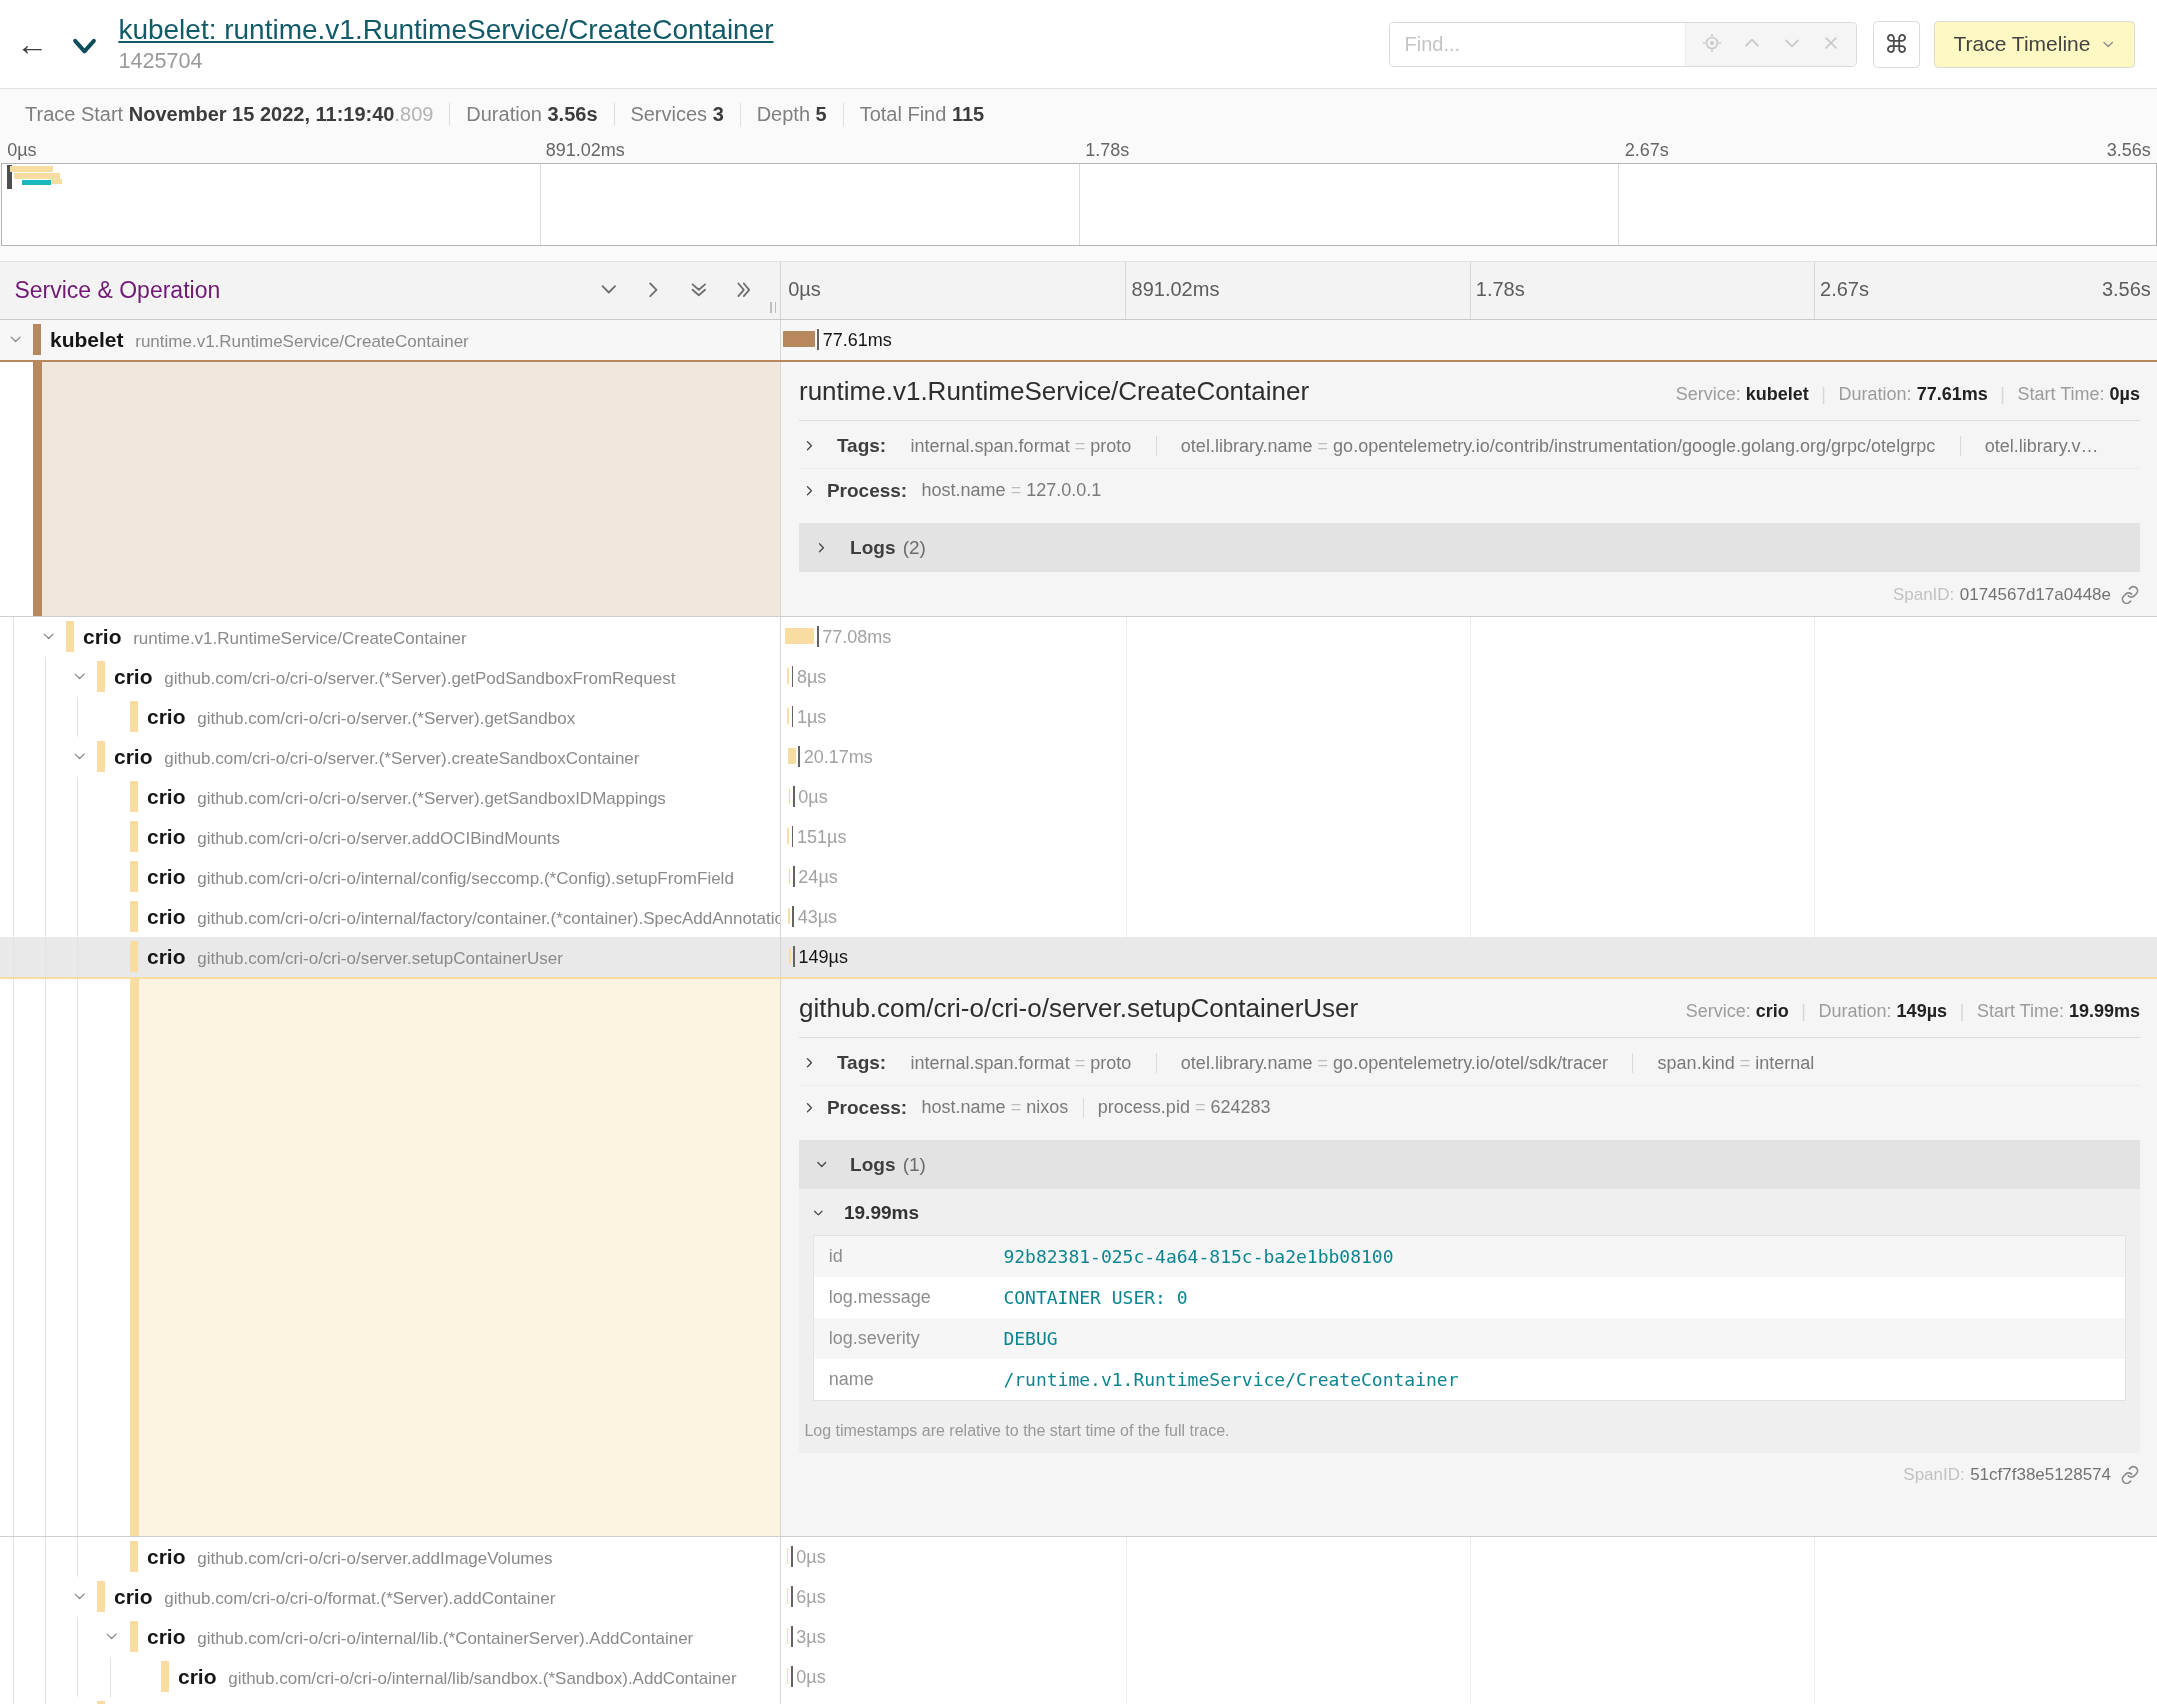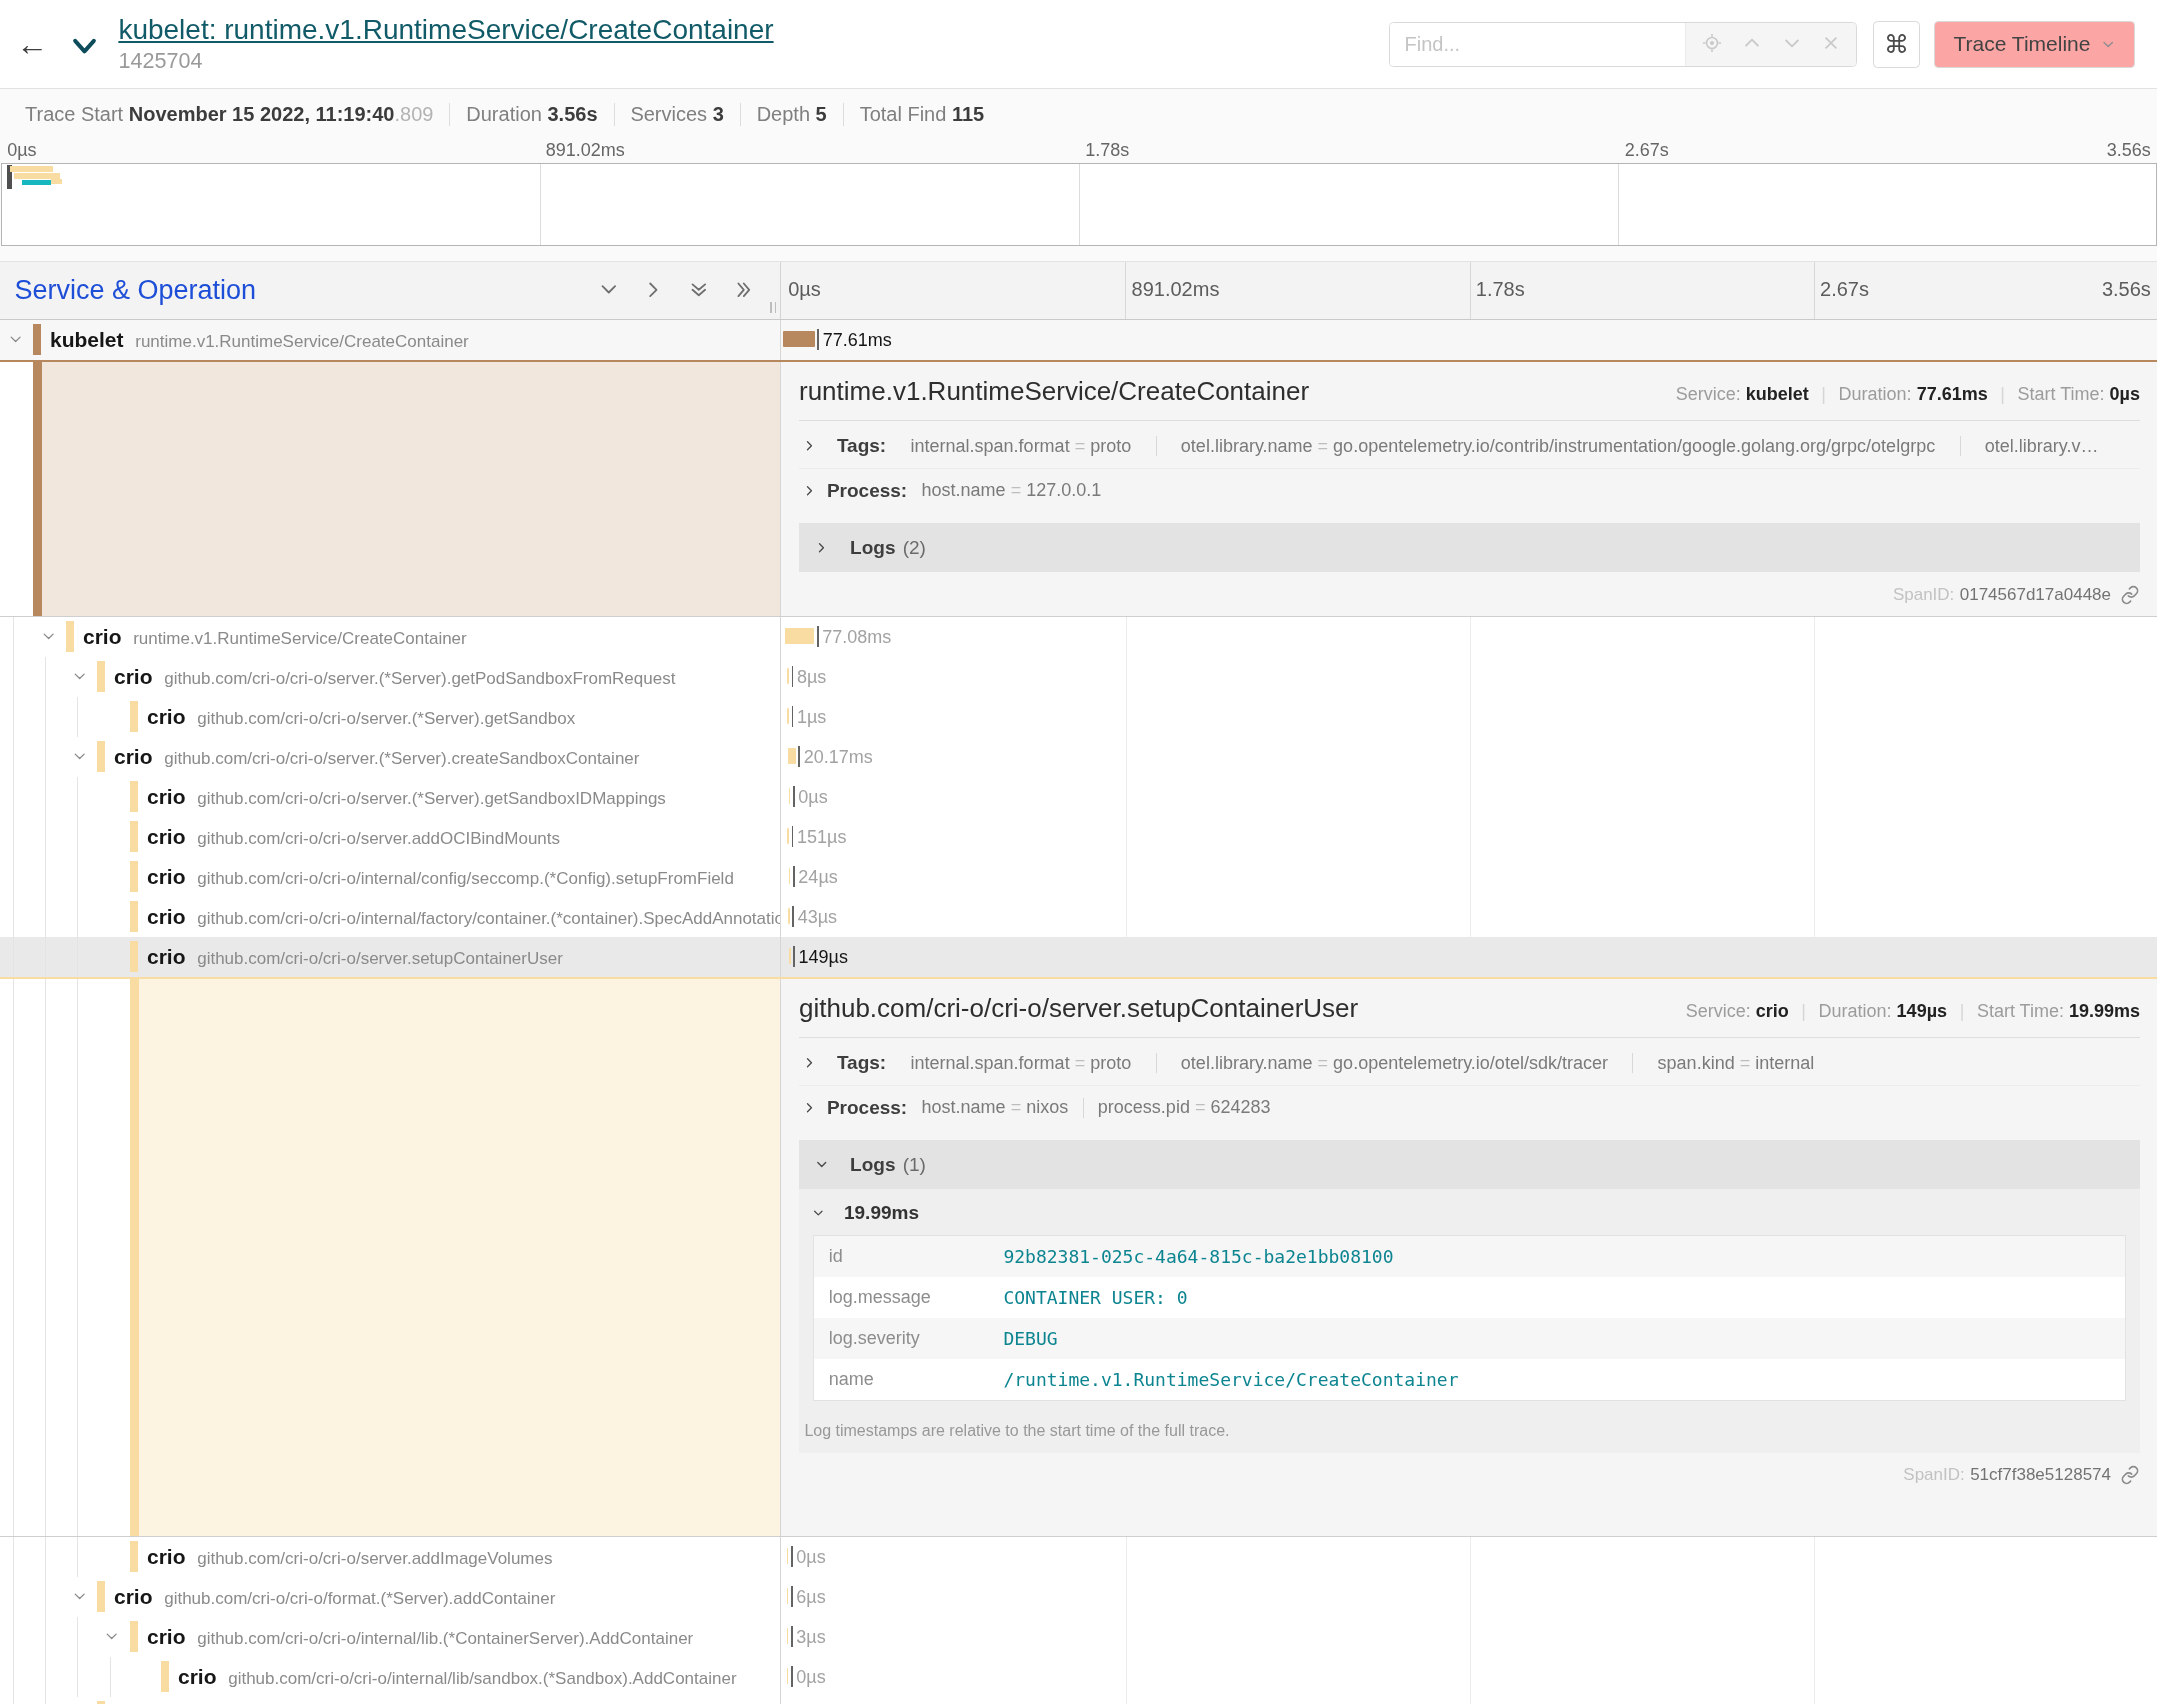--- a/index.html
+++ b/index.html
@@ -13,21 +13,21 @@
   .collapse-toggle { flex:none; margin:9px 5.4px 0 12.6px; }
   .title-block { margin-left:14.4px; min-width:0; }
   .trace-title { font-size:28px; font-weight:500; color:#115a68; text-decoration:underline; white-space:nowrap; }
   .trace-id { font-size:21.6px; color:#9a9a9a; margin-top:2.7px; }
   .topbar-spacer { flex:1; }
   .find-group { display:flex; width:468px; height:45px; border:0.9px solid #d9d9d9; border-radius:4.5px; overflow:hidden; background:#fff; flex:none; }
   .find-input { flex:1; border:none; outline:none; padding:0 14.4px; font-size:20px; color:#444; font-family:"Liberation Sans",sans-serif; min-width:0; }
   .find-input::placeholder { color:#c4c4c4; }
   .find-icons { display:flex; align-items:center; gap:20px; padding:0 16px; background:#f5f5f5; border-left:0.9px solid #ebebeb; }
   .kbd-btn { width:47px; height:47px; border:0.9px solid #d9d9d9; border-radius:4.5px; margin-left:16px; display:flex; align-items:center; justify-content:center; font-size:25px; color:#4a4a4a; background:#fff; flex:none; cursor:pointer; }
-  .view-btn { height:47px; border:0.9px solid #d9d9d9; border-radius:4.5px; margin-left:14.4px; display:flex; align-items:center; padding:0 18px; font-size:21px; color:#434343; background:#fca5a5; flex:none; cursor:pointer; }
+  .view-btn { height:47px; border:0.9px solid #d9d9d9; border-radius:4.5px; margin-left:14.4px; display:flex; align-items:center; padding:0 18px; font-size:21px; color:#434343; background:#fef9c3; flex:none; cursor:pointer; }
   .view-btn .chev { margin-left:10.8px; display:flex; }
 
   
   .summary-bar { height:52px; background:#fafafa; border-top:0.9px solid #e2e2e2; display:flex; align-items:center; padding:16px 9px; font-size:20px; }
   .sum-item { padding:0 16px; white-space:nowrap; }
   .sum-label { color:#7f7f7f; }
   .sum-value { color:#3c3c3c; font-weight:bold; }
   .sum-suffix { color:#b3b3b3; }
   .sum-sep { width:0.9px; height:23.4px; background:#ddd; }
 
@@ -35,21 +35,21 @@
   .mm-section { background:#fafafa; padding-bottom:14.4px; }
   .mm-ticks { position:relative; height:23.4px; font-size:18px; color:#666; }
   .tick-label { position:absolute; top:0; white-space:nowrap; }
   .mm-canvas { position:relative; height:83px; background:#fff; border:0.9px solid #b5b5b5; margin:0 0.9px; cursor:crosshair; }
   .vline { position:absolute; top:0; bottom:0; width:0.9px; background:#dcdcdc; }
   .mm-bar { position:absolute; }
 
   
   .grid-header { height:59px; display:flex; background:#f3f3f3; border-top:0.9px solid #e3e3e3; border-bottom:0.9px solid #c9c9c9; }
   .gh-left { width:781px; flex:none; display:flex; align-items:center; padding:0 12.6px 0 14.4px; border-right:0.9px solid #d4d4d4; position:relative; }
-  .gh-title { font-size:27px; color:#1d4ed8; }
+  .gh-title { font-size:23px; color:#701a75; }
   .gh-spacer { flex:1; }
   .gh-icons { display:flex; align-items:center; gap:23.4px; margin-right:12.6px; }
   .gh-icons span { display:flex; cursor:pointer; }
   .drag-handle { position:absolute; right:3.6px; bottom:5.4px; display:flex; gap:2.7px; }
   .drag-handle i { display:block; width:1.8px; height:11.7px; background:#bdbdbd; }
   .gh-right { flex:1; position:relative; font-size:20px; color:#5c5c5c; }
   .gh-right .tick-label { top:16px; }
   .gh-right .vline { background:#d8d8d8; }
 
   

